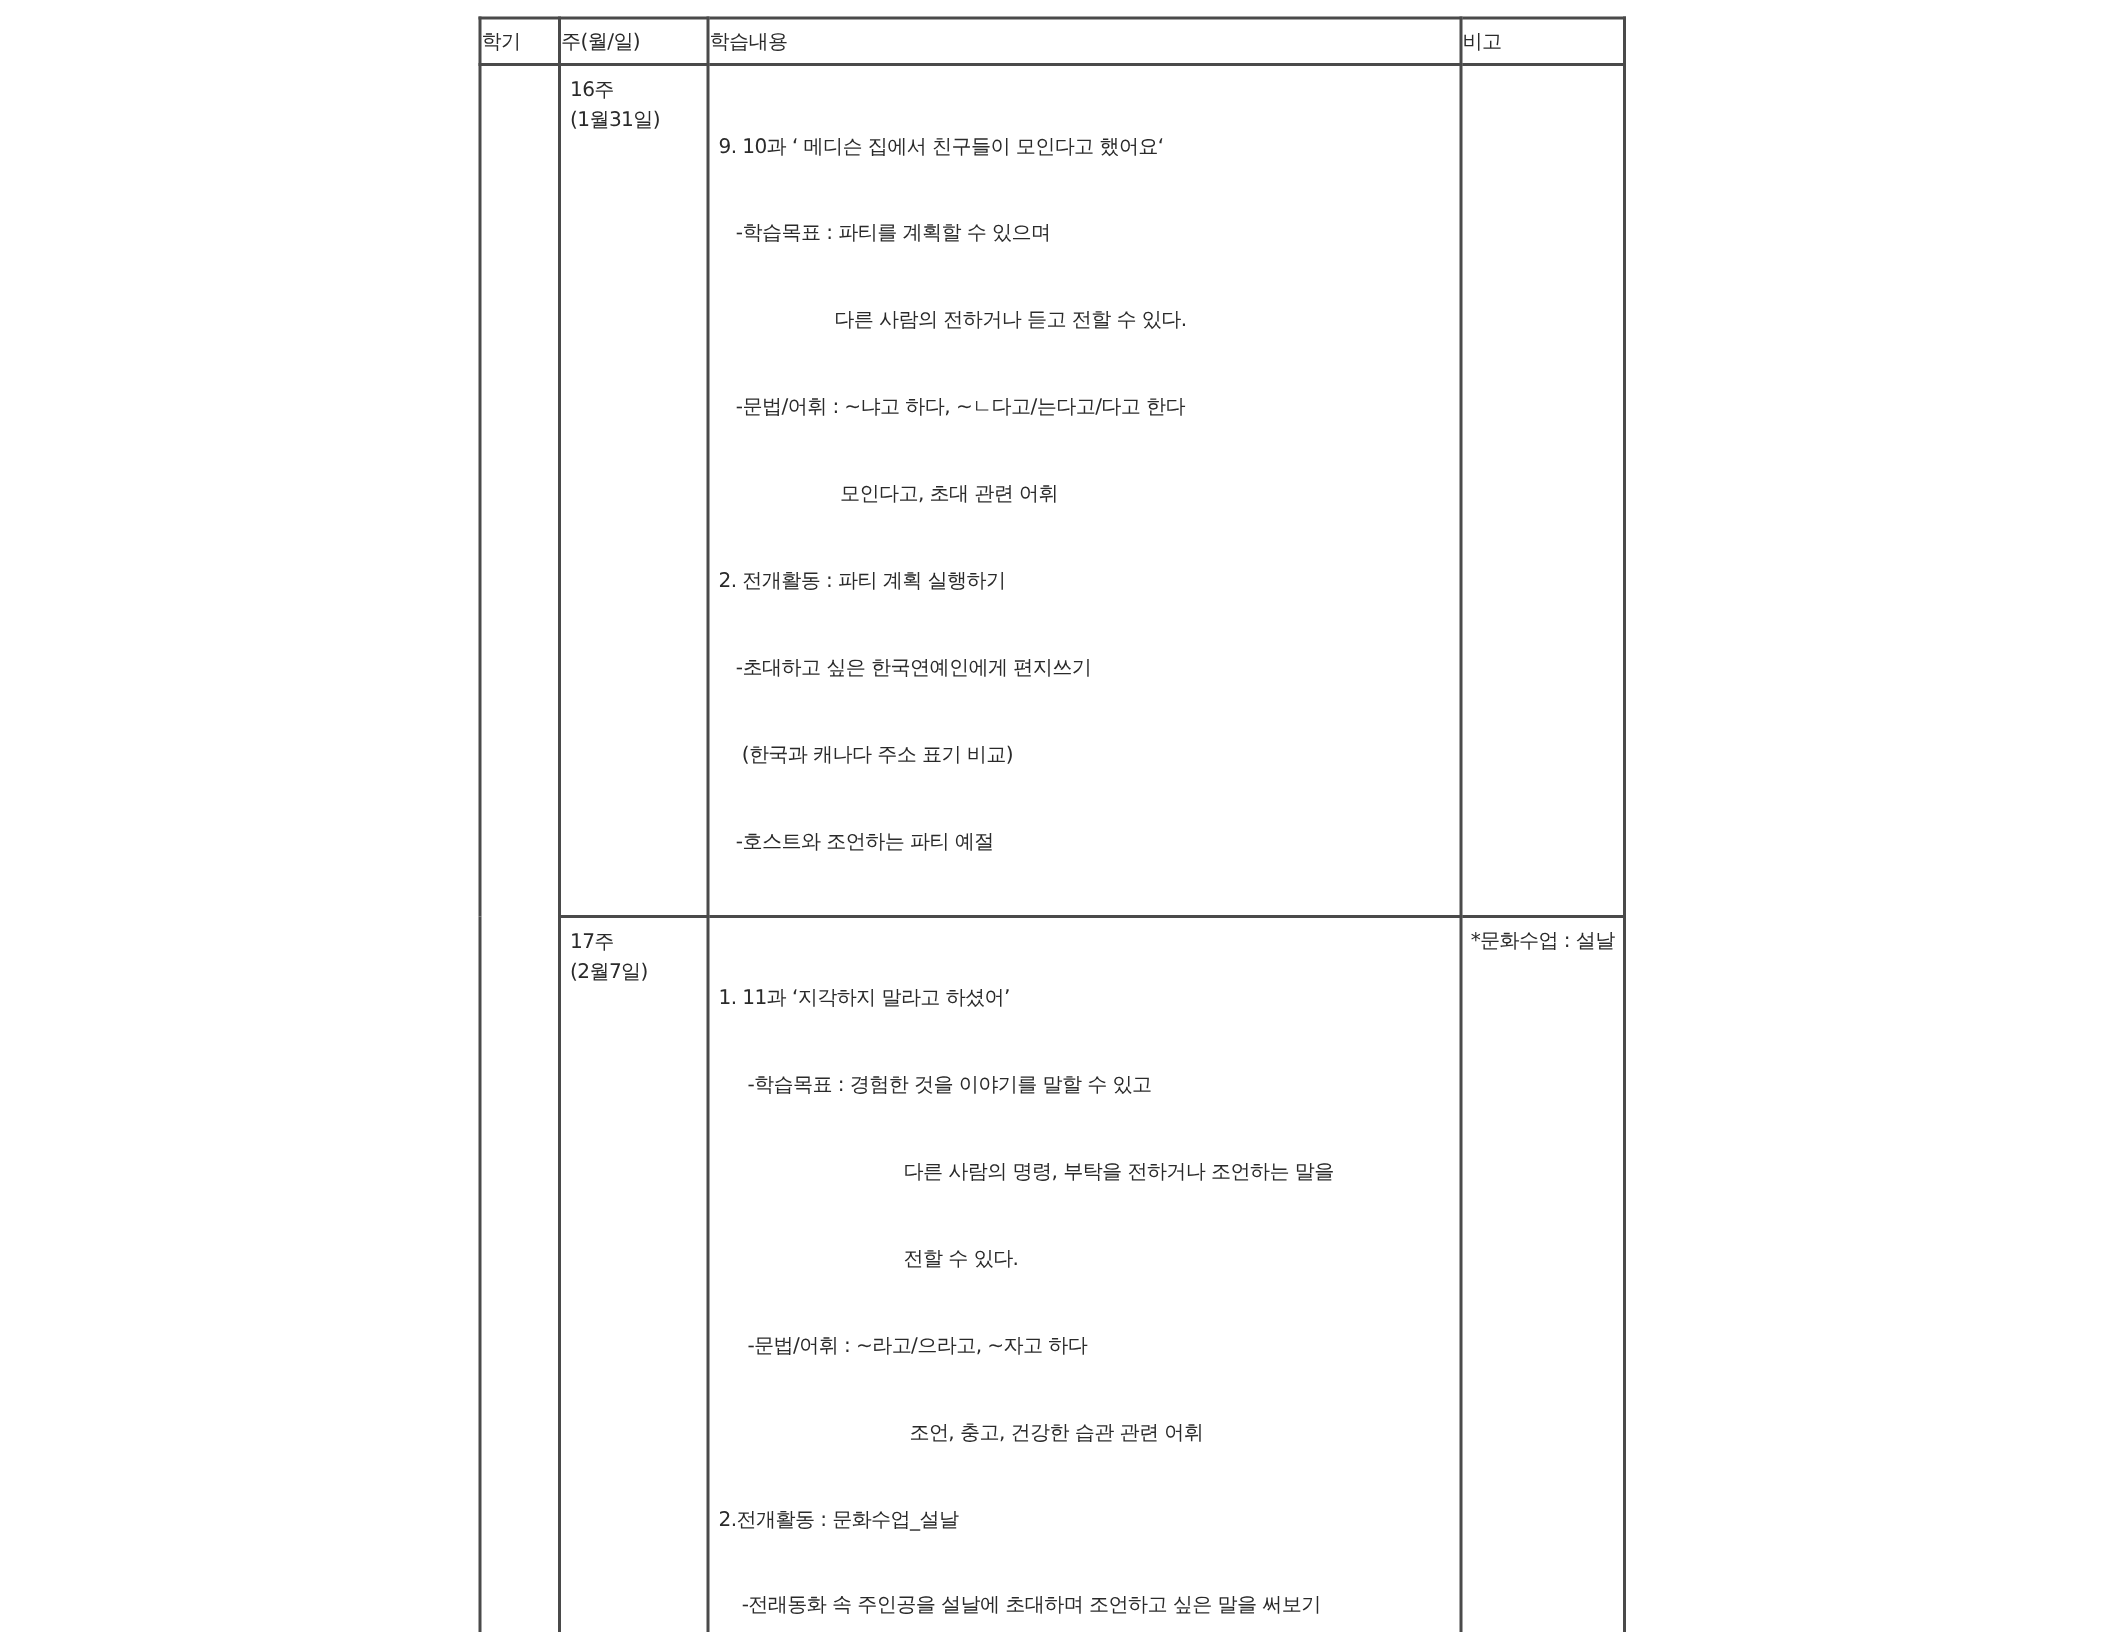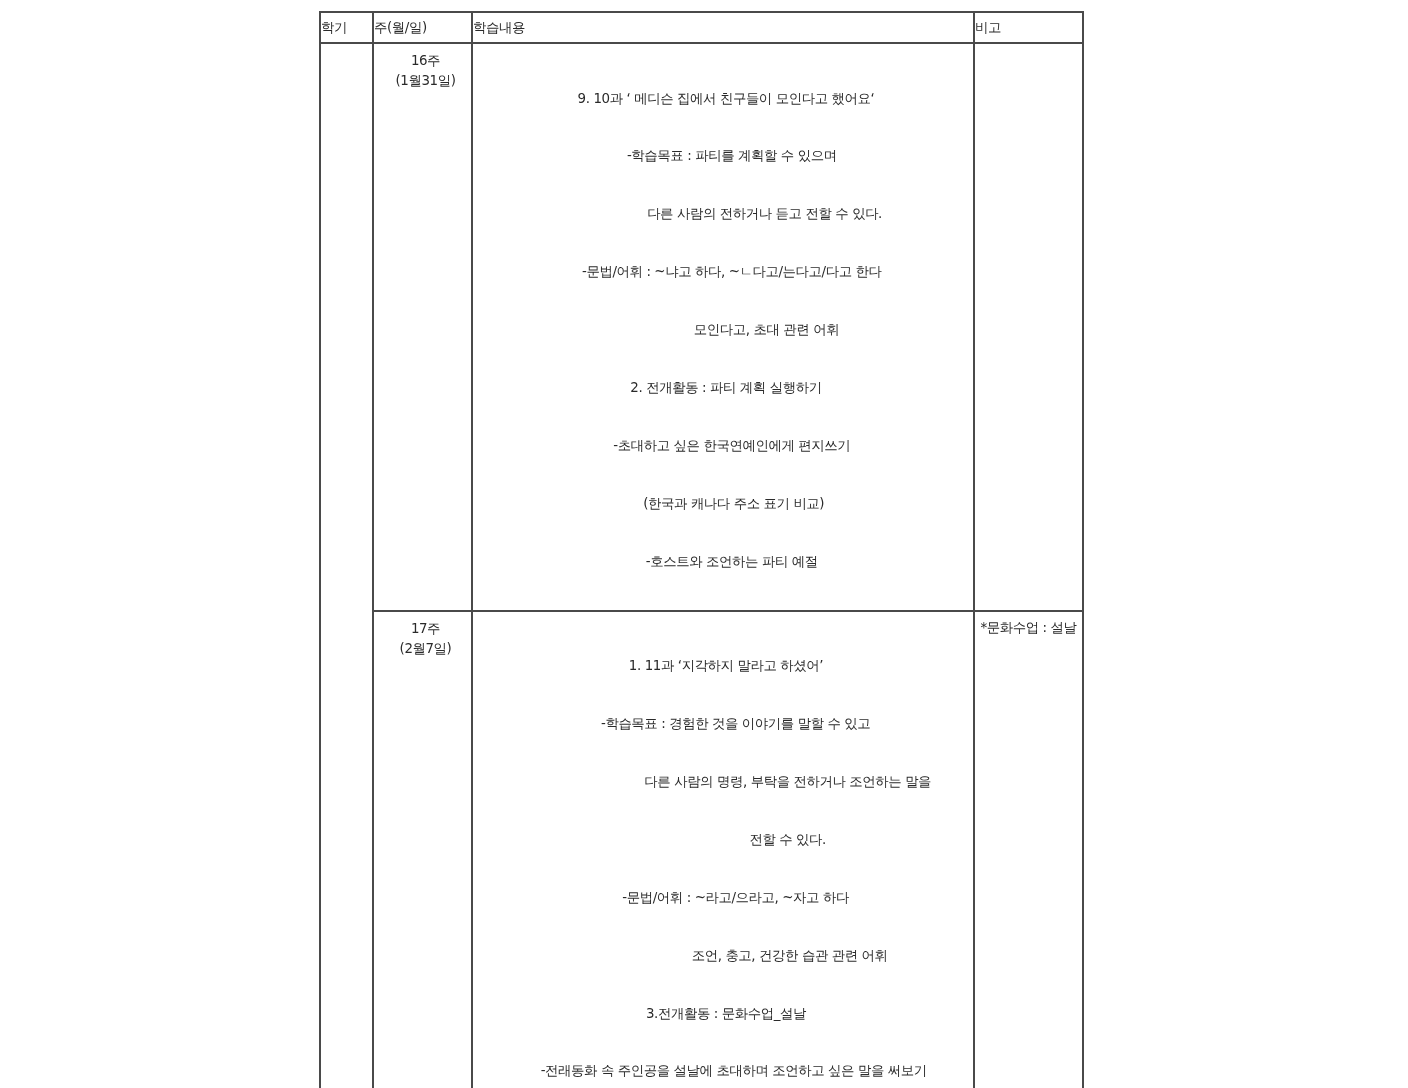--- a/index.html
+++ b/index.html
@@ -53,21 +53,21 @@
   td.content {
     padding: 6px 0 0 6px !important;
     line-height: 19.3px;
     white-space: pre;
   }
   td.note {
     text-align: center;
     padding: 7px 4px 0 4px !important;
     line-height: 18px;
   }
-  .line { display: block; text-align: center; }
+  .line { display: block; }
 </style>
 </head>
 <body>
 
 <table class="sched">
   <colgroup>
     <col class="c-sem">
       <col class="c-week">
       <col class="c-content">
       <col class="c-note">
@@ -111,20 +111,20 @@
         <span class="line">17주</span>
         <span class="line">(2월7일)</span>
       </td>
       <td class="content">
         <span class="line">1. 11과 ‘지각하지 말라고 하셨어’</span>
         <span class="line">     -학습목표 : 경험한 것을 이야기를 말할 수 있고</span>
         <span class="line">                                다른 사람의 명령, 부탁을 전하거나 조언하는 말을</span>
         <span class="line">                                전할 수 있다.</span>
         <span class="line">     -문법/어휘 : ~라고/으라고, ~자고 하다</span>
         <span class="line">                                 조언, 충고, 건강한 습관 관련 어휘</span>
-        <span class="line">3.전개활동 : 문화수업_설날</span>
+        <span class="line">2.전개활동 : 문화수업_설날</span>
         <span class="line">    -전래동화 속 주인공을 설날에 초대하며 조언하고 싶은 말을 써보기</span>
       </td>
       <td class="note">*문화수업 : 설날</td>
     </tr>
 
   </tbody>
 </table>
 
 </body></html>

